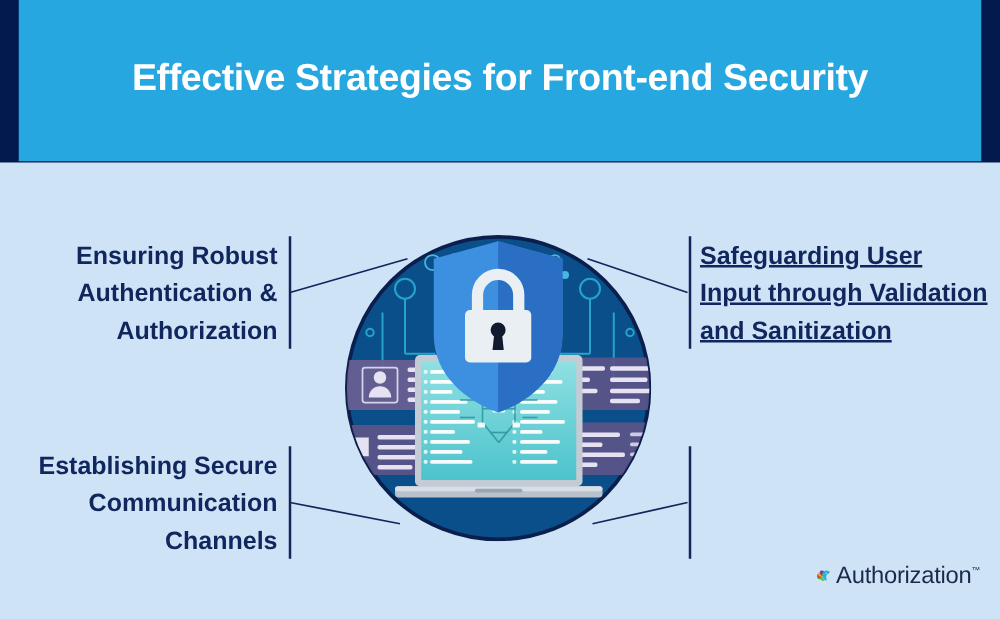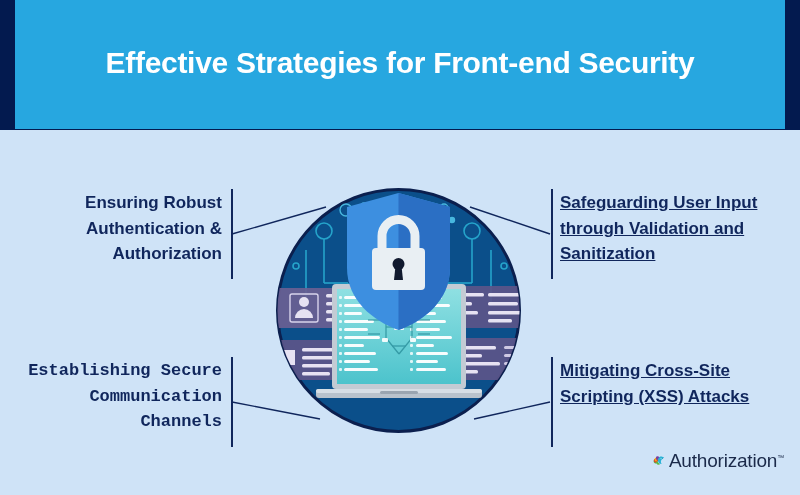--- a/index.html
+++ b/index.html
@@ -33,38 +33,38 @@
     text-align:center;
     letter-spacing:-0.3px;
     width:620px;
     margin:0;
     padding-bottom:2px;
   }
   
   .label{
     position:absolute;
     color:#10265c;
-    font-size:17px;
+    font-size:20px;
     font-weight:bold;
     line-height:1.5;
     width:200px;
   }
   .label.left{ text-align:right; }
   .label.right{ text-align:left;text-decoration:underline; }
 
   .tick{
     position:absolute;
     width:2px;
     background:#10265c;
   }
   
   #label-auth{ left:22px; top:190px; }
   #tick-auth{ left:231px; top:189px; height:90px; }
 
-  #label-secure-comm{ left:22px; top:358px;font-family:Liberation Mono, monospace; }
+  #label-secure-comm{ left:22px; top:358px; }
   #tick-secure-comm{ left:231px; top:357px; height:90px; }
 
   #label-safeguard{ left:560px; top:190px; width:230px;}
   #tick-safeguard{ left:551px; top:189px; height:90px; }
 
   #label-xss{ left:560px; top:358px; width:230px;}
   #tick-xss{ left:551px; top:357px; height:90px; }
 
   
   #connectors{
@@ -118,21 +118,20 @@
   <div class="tick" id="tick-auth"></div>
   <div class="label left" id="label-auth">Ensuring Robust Authentication &amp; Authorization</div>
 
   <div class="tick" id="tick-secure-comm"></div>
   <div class="label left" id="label-secure-comm">Establishing Secure Communication Channels</div>
 
   <div class="tick" id="tick-safeguard"></div>
   <div class="label right" id="label-safeguard">Safeguarding User Input through Validation and Sanitization</div>
 
   <div class="tick" id="tick-xss"></div>
-  <div class="label right" id="label-xss">Mitigating Cross-Site Scripting (XSS) Attacks</div>
 
   <svg id="illustration" viewBox="0 0 245 245">
     <defs>
       <clipPath id="circleClip">
         <circle cx="122.5" cy="122.5" r="121"></circle>
       </clipPath>
       <linearGradient id="screenGrad" x1="0" y1="0" x2="0" y2="1">
         <stop offset="0%" stop-color="#8fe0e2"></stop>
         <stop offset="100%" stop-color="#4cc3cc"></stop>
       </linearGradient>

